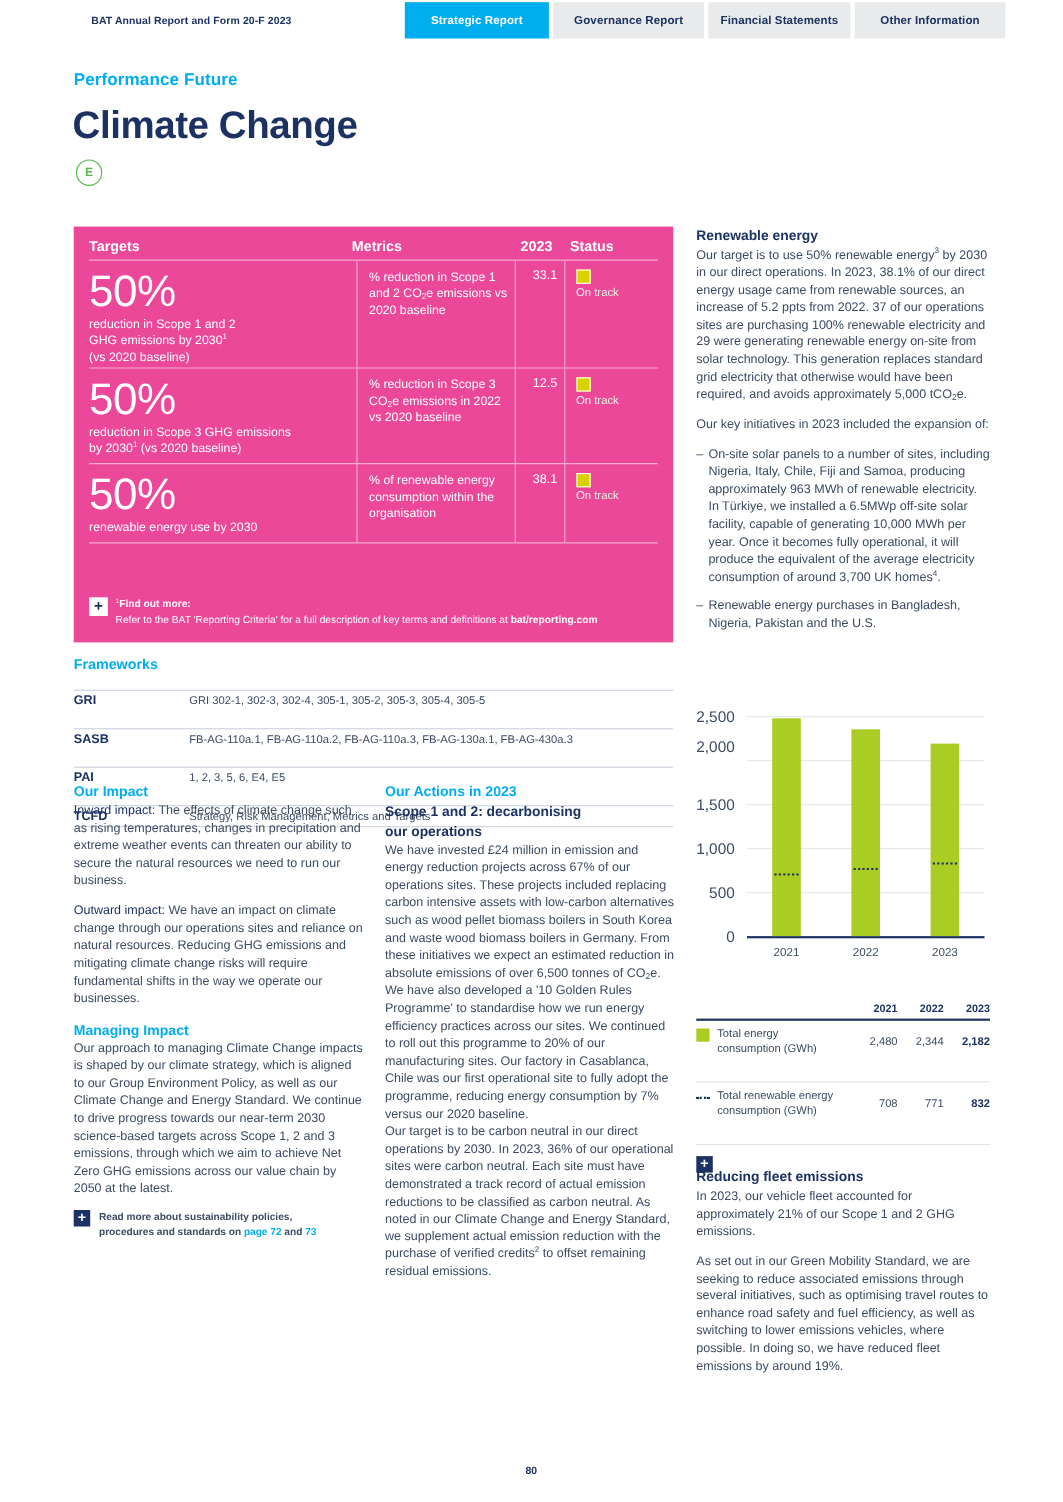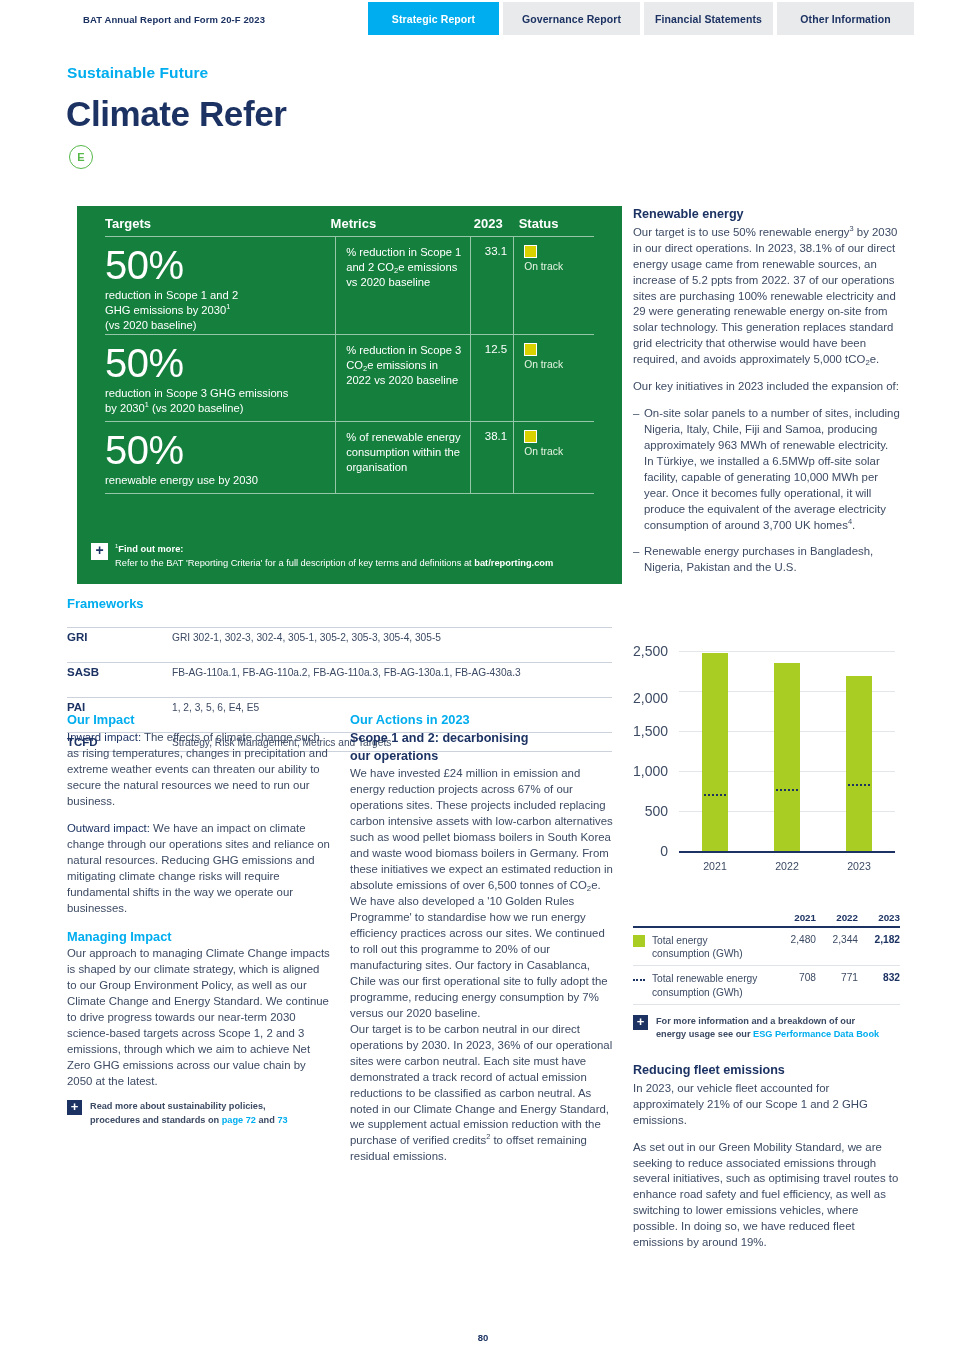--- a/index.html
+++ b/index.html
@@ -41,25 +41,25 @@
   }
   .e-badge {
     position: absolute; left: 69px; top: 145px;
     width: 24px; height: 24px; border: 1.6px solid #55b848; border-radius: 50%;
     display: flex; align-items: center; justify-content: center;
     font-size: 11px; font-weight: bold; color: #55b848;
   }
 
   
   .targets-panel {
-    position: absolute; left: 77px; top: 206px;
+    position: absolute; left: 67px; top: 206px;
     width: 545px; height: 378px;
-    background: #15803d;
+    background: #ec4899;
     color: #ffffff;
-    padding: 0 28px;
+    padding: 0 14px;
   }
   .tg-head {
     display: flex; height: 31px; align-items: flex-start;
     font-size: 13px; font-weight: bold; padding-top: 10px;
     border-bottom: 1px solid rgba(255,255,255,.55);
   }
   .tg-row { display: flex; border-bottom: 1px solid rgba(255,255,255,.55); }
   .tg-row:last-of-type { border-bottom: 1px solid rgba(255,255,255,.55); }
   .col-targets { width: 235px; padding-right: 8px; }
   .col-metrics { width: 155px; padding: 8px 6px 10px 10px; border-left: 1px solid rgba(255,255,255,.55); }
@@ -137,21 +137,21 @@
   .bar { position: absolute; width: 26px; background: #aacd24; }
   .dots { position: absolute; width: 26px; height: 2px; }
   .dots span { display:block; height:2px; border-top: 2px dotted #1c3263; width: 22px; margin-left: 2px; }
   .xlab { position: absolute; font-size: 10.6px; color: #3c4a63; width: 60px; text-align: center; }
 
   
   .cdt { position: absolute; left: 633px; top: 912px; width: 267px; font-size: 10.2px; color: #3c4a63; }
   .cdt-head { display: flex; justify-content: flex-end; font-size: 9.8px; font-weight: bold; color: #1c3263; padding-bottom: 3px; }
   .cdt-head .num { width: 42px; text-align: right; }
   .cdt-rule { height: 1.6px; background: #1c3263; }
-  .cdt-row { display: flex; align-items: flex-start; padding: 6px 0 4px 0; border-bottom: 1px solid #e0e3e8; }
+  .cdt-row { display: flex; align-items: center; padding: 6px 0 22px 0; border-bottom: 1px solid #e0e3e8; }
   .cdt-row .key { flex: 1; display: flex; align-items: flex-start; }
   .cdt-row .num { width: 42px; text-align: right; padding-top: 0px; }
   .cdt-row .num.bold { font-weight: bold; color: #1c3263; }
   .swatch { width: 12px; height: 12px; background: #aacd24; margin-right: 7px; margin-top: 1px; flex: 0 0 auto; }
   .dotswatch { width: 12px; margin-right: 7px; margin-top: 7px; flex: 0 0 auto; border-top: 2px dotted #1c3263; }
   .cdt-lbl { line-height: 1.35; }
 
   .pagenum {
     position: absolute; left: 0; top: 1332px; width: 966px; text-align: center;
     font-size: 9.5px; font-weight: bold; color: #1c3263;
@@ -161,22 +161,22 @@
 <body>
 
 <div class="topnav">
   <div class="report-title">BAT Annual Report and Form 20-F 2023</div>
   <div class="tab tab1 active">Strategic Report</div>
   <div class="tab tab2">Governance Report</div>
   <div class="tab tab3">Financial Statements</div>
   <div class="tab tab4">Other Information</div>
 </div>
 
-<div class="eyebrow">Sustainable Future</div>
-<h1 class="page-title">Climate Refer</h1>
+<div class="eyebrow">Performance Future</div>
+<h1 class="page-title">Climate Change</h1>
 <div class="e-badge">E</div>
 
 <div class="targets-panel">
 
   <div class="tg-head">
     <div class="col-targets">Targets</div>
     <div class="col-metrics">Metrics</div>
     <div class="col-year">2023</div>
     <div class="col-status">Status</div>
   </div>
@@ -318,21 +318,21 @@
 
     <div id="plot">
         <div class="ylab" style="top: 208px;">0</div>
         <div class="gridline" style="top: 168px;"></div>
         <div class="ylab" style="top: 168px;">500</div>
         <div class="gridline" style="top: 128px;"></div>
         <div class="ylab" style="top: 128px;">1,000</div>
         <div class="gridline" style="top: 88px;"></div>
         <div class="ylab" style="top: 88px;">1,500</div>
         <div class="gridline" style="top: 48px;"></div>
-        <div class="ylab" style="top: 55px;">2,000</div>
+        <div class="ylab" style="top: 36px;">2,000</div>
         <div class="gridline" style="top: 8px;"></div>
         <div class="ylab" style="top: 8px;">2,500</div>
         <div class="axis" style="top: 208px;"></div>
         <div class="bar" style="left: 69px; top: 9.6px; height: 198.4px; background: rgb(170, 205, 36);"></div>
         <div class="dots" style="left: 69px; top: 151.36px;">
           <span></span>
         </div>
         <div class="xlab" style="left: 52px; top: 217px;">2021</div>
         <div class="bar" style="left: 141px; top: 20.48px; height: 187.52px; background: rgb(170, 205, 36);"></div>
         <div class="dots" style="left: 141px; top: 146.32px;">
@@ -377,24 +377,20 @@
         <span>consumption (GWh)</span>
       </div>
     </div>
     <div class="num">708</div>
     <div class="num">771</div>
     <div class="num bold">832</div>
   </div>
 
   <div class="linkbox">
     <div class="plus-navy">+</div>
-    <div class="linkbox-txt">
-      <span>For more information and a breakdown of our</span><br>
-      <span>energy usage see our </span><span class="lk">ESG Performance Data Book</span>
-    </div>
   </div>
 </div>
 
 <div class="col" style="left:633px; top:1062px; width:267px;">
   <div class="h-navy">Reducing fleet emissions</div>
   <div class="p">In 2023, our vehicle fleet accounted for approximately 21% of our Scope 1 and 2 GHG emissions.</div>
   <div class="p tight">As set out in our Green Mobility Standard, we are seeking to reduce associated emissions through several initiatives, such as optimising travel routes to enhance road safety and fuel efficiency, as well as switching to lower emissions vehicles, where possible. In doing so, we have reduced fleet emissions by around 19%.</div>
 </div>
 
 <div class="pagenum">80</div>

